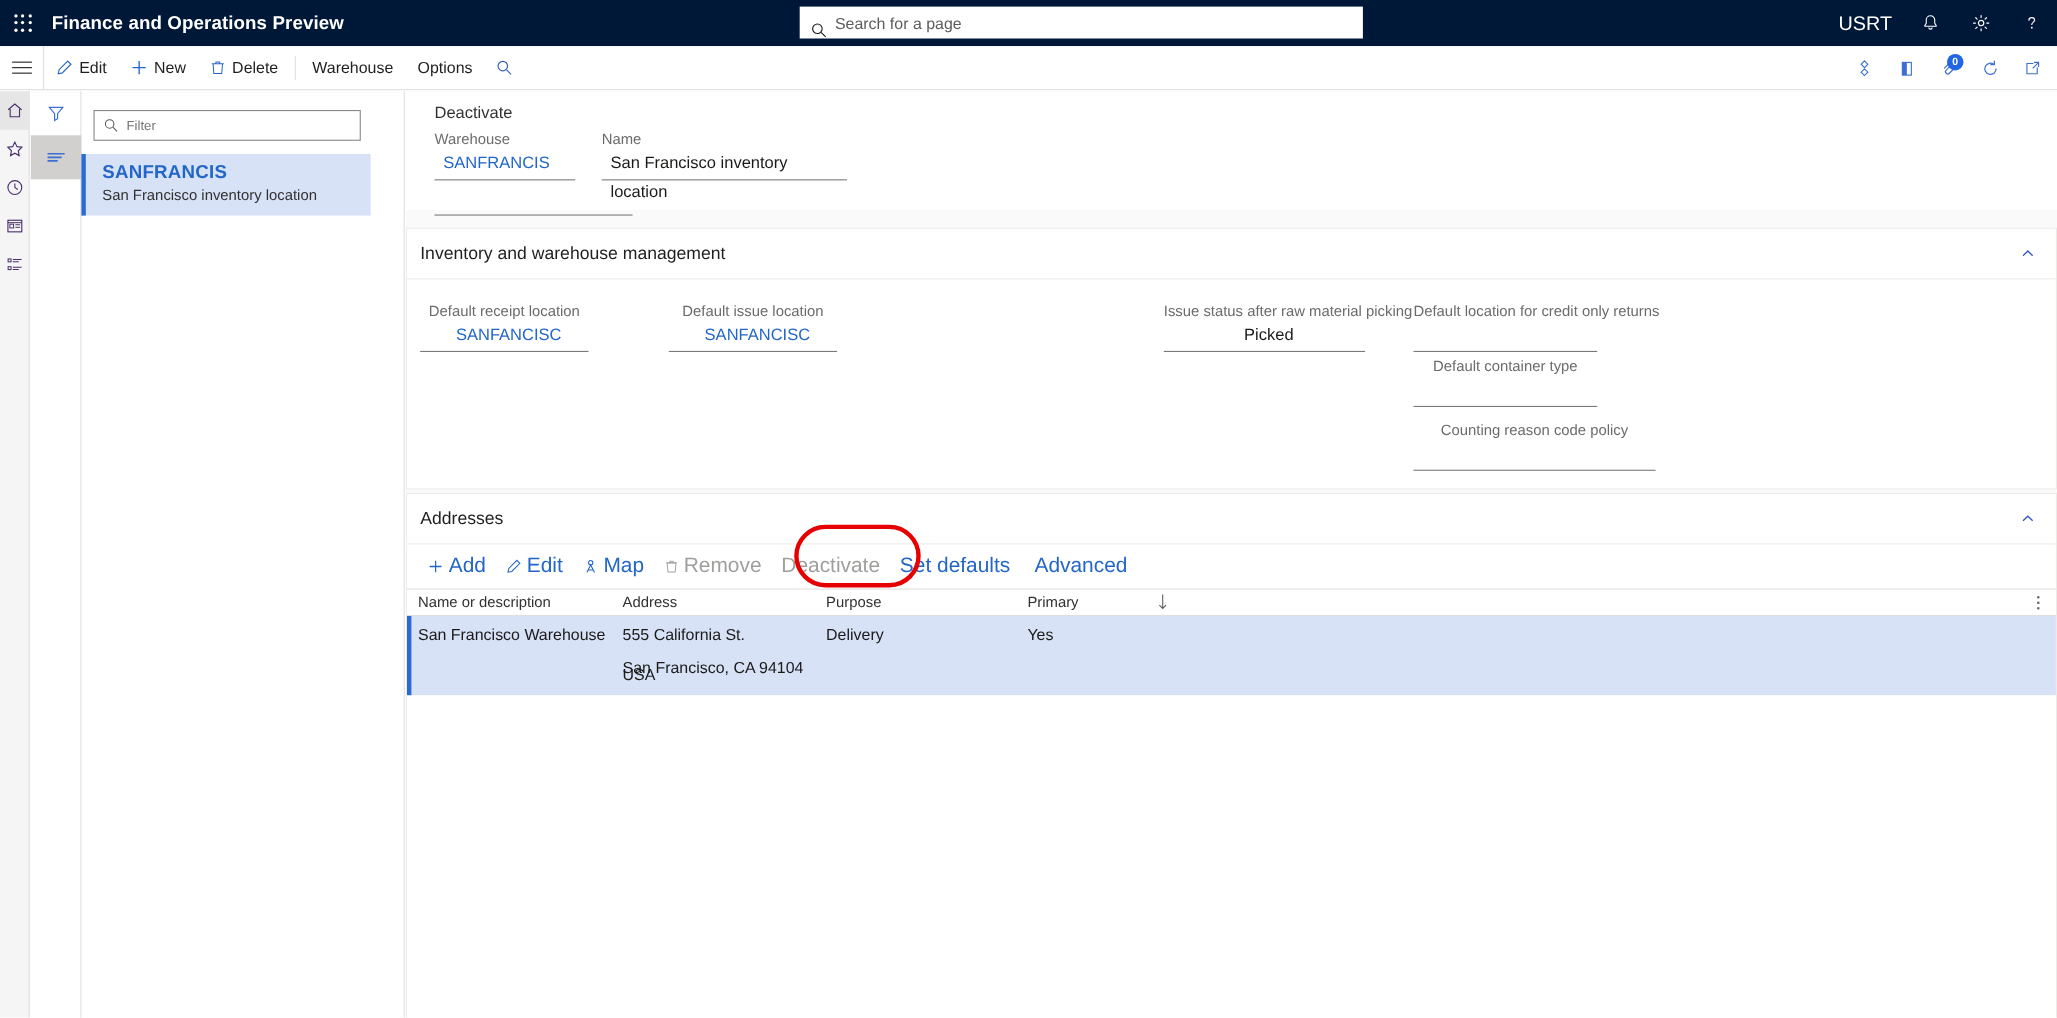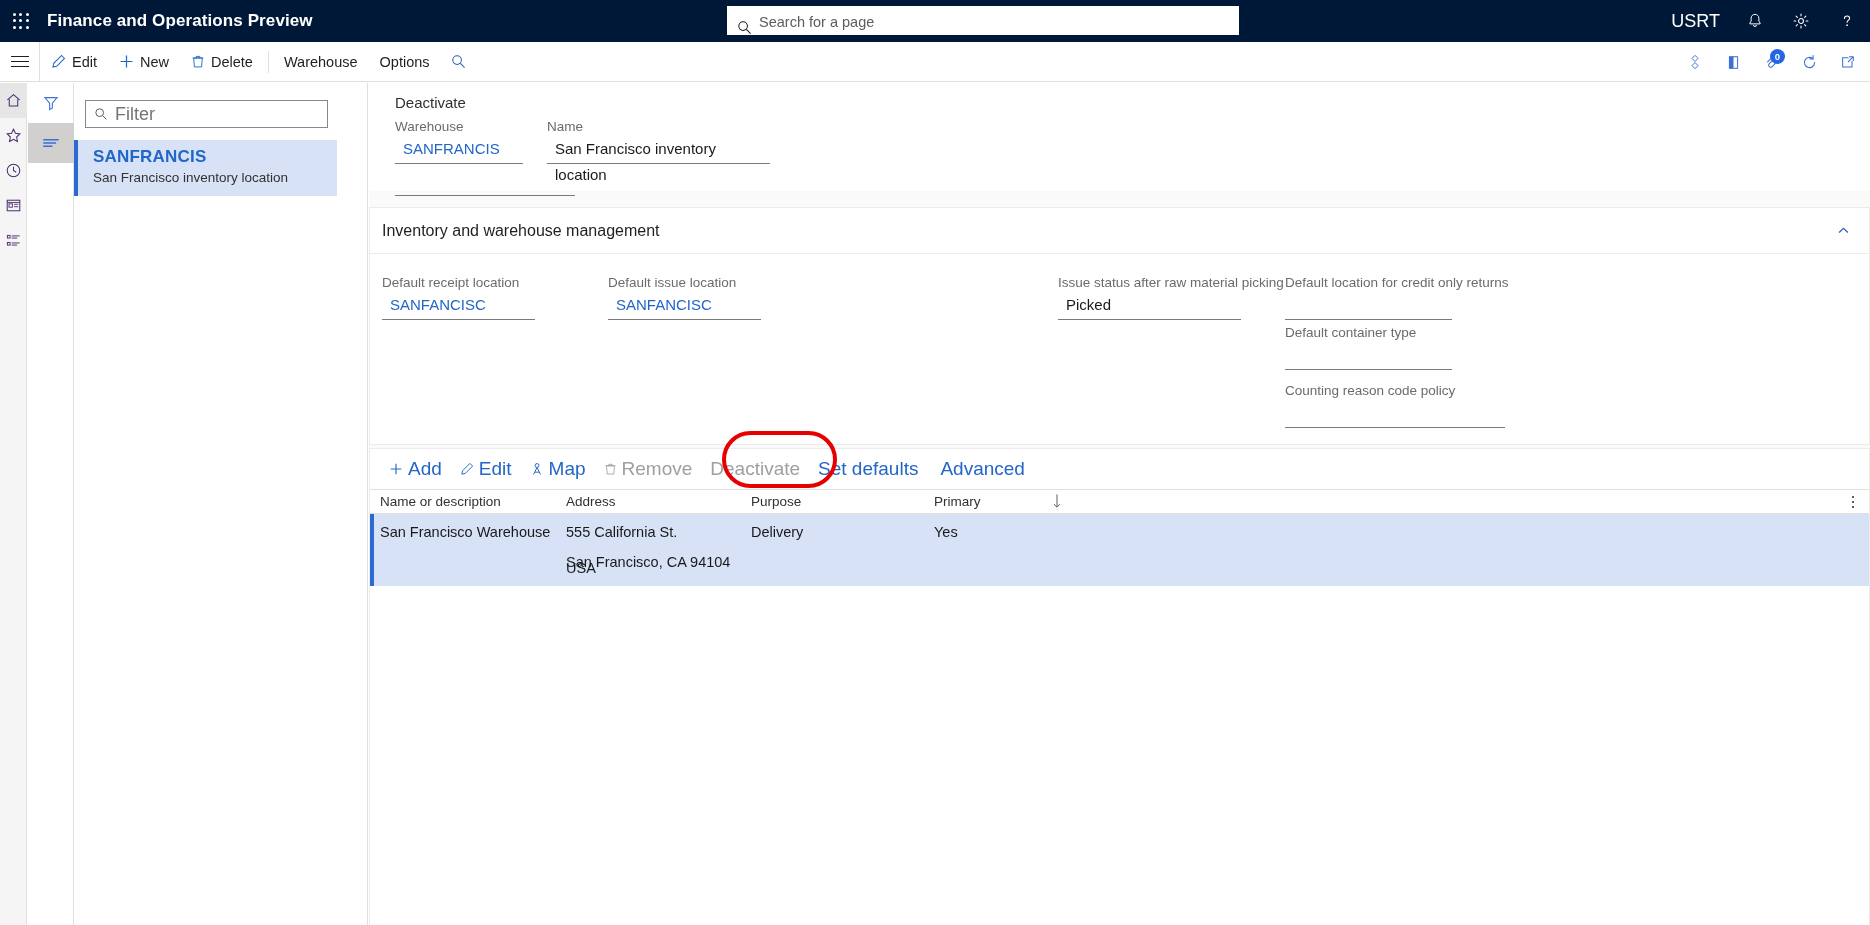--- a/index.html
+++ b/index.html
@@ -105,21 +105,21 @@
   }
   .pane-tool.sel { background: #d2d0ce; }
   .filterbox {
     position: absolute; left: 57px; top: 17px; width: 243px; height: 28px;
     border: 1px solid #8a8886; background: #ffffff;
     display: flex; align-items: center; padding: 0 8px;
   }
   .filterbox .mag { margin-right: 7px; display: flex; }
   .filter-input {
     border: none; outline: none; width: 100%; height: 24px; background: transparent;
-    font-family: "Liberation Sans", sans-serif; font-size: 18px; color: #4d7c0f;
+    font-family: "Liberation Sans", sans-serif; font-size: 12px; color: #4d7c0f;
   }
   .filter-input::placeholder { color: #757575; }
   .listitem {
     position: absolute; left: 46px; top: 57px; width: 263px; height: 56px;
     background: #d7e2f7; border-left: 4px solid #2b6ad4; padding: 6px 0 0 15px;
     cursor: pointer;
   }
   .listitem .li-title {
     color: #2266c8; font-size: 17px; font-weight: bold; letter-spacing: .2px; line-height: 22px;
   }
@@ -404,21 +404,21 @@
     </div>
 
     <div class="fieldgroup" style="left:178px; top:35px; width:223px;">
       <div class="fld-label">Name</div>
       <div class="fld-value">San Francisco inventory location</div>
     </div>
 
     <div class="partial-field"></div>
   </div>
 
-  <div class="card" style="left:0px; top:124px; width:1501px; height:238px;">
+  <div class="card" style="left:0px; top:124px; width:1501px; height:238px;text-align:center;">
     <div class="card-head">
       <div class="ch-title">Inventory and warehouse management</div>
       <div class="chev">
         <svg width="13" height="13" viewBox="0 0 16 16">
             <path d="M2.6 10.4L8 5.2l5.4 5.2" fill="none" stroke="#2f5bb7" stroke-width="1.5"></path>
           </svg>
       </div>
     </div>
 
     <div class="fieldgroup" style="left:12px; top:66px; width:153px;">
@@ -447,20 +447,28 @@
       <div class="fld-value empty">&nbsp;</div>
     </div>
 
     <div class="fieldgroup" style="left:915px; top:174px; width:220px;">
       <div class="fld-label">Counting reason code policy</div>
       <div class="fld-value empty">&nbsp;</div>
     </div>
   </div>
 
   <div class="card" style="left:0px; top:365px; width:1501px; height:556px;">
+    <div class="card-head">
+      <div class="ch-title">Addresses</div>
+      <div class="chev">
+        <svg width="13" height="13" viewBox="0 0 16 16">
+            <path d="M2.6 10.4L8 5.2l5.4 5.2" fill="none" stroke="#2f5bb7" stroke-width="1.5"></path>
+          </svg>
+      </div>
+    </div>
 
     <div class="addr-toolbar">
       <div class="tb-item">
         <span style="display:flex">
           <svg width="14" height="14" viewBox="0 0 16 16">
               <path d="M8 1.9v12.2M1.9 8h12.2" stroke="#2266c8" stroke-width="1.3"></path>
             </svg>
         </span>
         <span>Add</span>
       </div>

